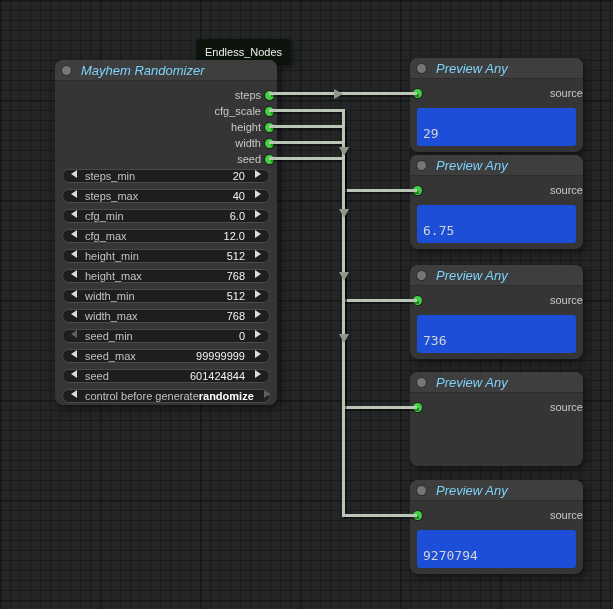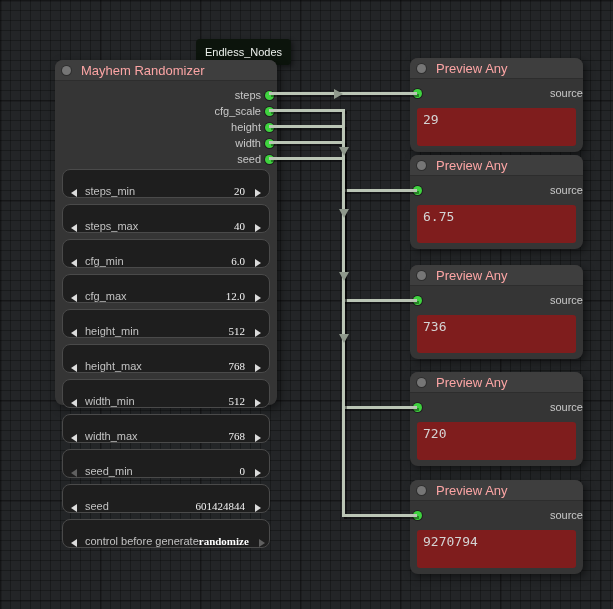--- a/index.html
+++ b/index.html
@@ -21,54 +21,54 @@
   .node-header{
     height:21px;background:#3e3e3e;border-radius:8px 8px 0 0;
     display:flex;align-items:center;border-bottom:1px solid #2d2d2d;
     box-sizing:border-box;cursor:default;
   }
   .collapse-dot{
     width:9px;height:9px;border-radius:50%;background:#767676;
     margin-left:7px;flex:0 0 auto;box-shadow:0 0 0 1px rgba(0,0,0,.25);
   }
   .node-title{
-    color:#fca5a5;font-size:13px;margin-left:10px;white-space:nowrap;
+    color:#7dd3fc;font-size:13px;margin-left:10px;white-space:nowrap;font-style:italic;
   }
   .port-row{
     position:relative;height:16px;display:flex;align-items:center;
   }
   .port-label{color:#c8c8c8;font-size:11px;}
   .out-row{justify-content:flex-end;padding-right:16px;}
   .in-row{justify-content:flex-end;padding-left:17px;}
   .port-dot{
     position:absolute;width:9px;height:9px;border-radius:50%;
     background:#3fd33f;top:50%;margin-top:-4.5px;
     box-shadow:0 0 0 1px rgba(0,0,0,.4);
   }
   .out-row .port-dot{right:3px;}
   .in-row .port-dot{left:3px;}
   .widget-stack{position:absolute;left:7px;right:7px;top:109px;}
   .widget-row{
-    height:29px;margin-bottom:6px;background:#1e1e1e;
+    height:14px;margin-bottom:6px;background:#1e1e1e;
     border:1px solid #4a4a4a;border-radius:8px;
-    display:flex;align-items:flex-end;box-sizing:border-box;
+    display:flex;align-items:flex-start;box-sizing:border-box;
     padding:0 8px;cursor:default;
   }
   .arrow{width:0;height:0;flex:0 0 auto;}
   .arrow-left{border-top:4px solid transparent;border-bottom:4px solid transparent;border-right:6px solid #dcdcdc;}
   .arrow-right{border-top:4px solid transparent;border-bottom:4px solid transparent;border-left:6px solid #dcdcdc;}
   .arrow.dim{opacity:.35;}
   .widget-label{color:#c2c2c2;font-size:11px;margin-left:8px;white-space:nowrap;}
-  .widget-value{color:#f2f2f2;font-size:11px;margin-left:auto;margin-right:10px;white-space:nowrap;font-family:Liberation Serif, serif;}
+  .widget-value{color:#f2f2f2;font-size:11px;margin-left:auto;margin-right:10px;white-space:nowrap;}
   .widget-value.bold{font-weight:bold;color:#ffffff;}
   .preview-node{left:410px;width:173px;height:94px;}
   .preview-box{
     position:absolute;left:7px;right:7px;top:50px;height:38px;
-    background:#7f1d1d;border-radius:3px;box-sizing:border-box;
-    padding:4px 6px;color:#d4d4d4;font-size:13px;
+    background:#1d4ed8;border-radius:3px;box-sizing:border-box;
+    padding:18px 6px;color:#d4d4d4;font-size:13px;
     font-family:"DejaVu Sans Mono","Liberation Mono",monospace;
     overflow:hidden;cursor:text;
   }
   .badge{
     position:absolute;left:196px;top:39px;height:18px;
     background:#0c140c;border-radius:4px;display:flex;align-items:center;
     padding:4px 9px;color:#eef2ee;font-size:11px;
     box-shadow:2px 2px 5px rgba(0,0,0,.45);
   }
   .wire{position:absolute;background:#bac5b5;box-shadow:2px 2px 0 rgba(0,0,0,.38);z-index:3;}
@@ -186,20 +186,26 @@
       <span class="arrow arrow-right"></span>
     </div>
     <div class="widget-row">
       <span class="arrow arrow-left dim"></span>
       <span class="widget-label">seed_min</span>
       <span class="widget-value">0</span>
       <span class="arrow arrow-right"></span>
     </div>
     <div class="widget-row">
       <span class="arrow arrow-left"></span>
+      <span class="widget-label">seed_max</span>
+      <span class="widget-value">99999999</span>
+      <span class="arrow arrow-right"></span>
+    </div>
+    <div class="widget-row">
+      <span class="arrow arrow-left"></span>
       <span class="widget-label">seed</span>
       <span class="widget-value">601424844</span>
       <span class="arrow arrow-right"></span>
     </div>
     <div class="widget-row">
       <span class="arrow arrow-left"></span>
       <span class="widget-label">control before generate</span>
       <span class="widget-value bold">randomize</span>
       <span class="arrow arrow-right dim"></span>
     </div>
@@ -244,21 +250,20 @@
 
 <div class="node preview-node" style="top:372px;z-index:2;">
   <div class="node-header">
     <span class="collapse-dot"></span>
     <span class="node-title">Preview Any</span>
   </div>
   <div class="port-row in-row" style="margin-top:6px;">
     <span class="port-dot"></span>
     <span class="port-label">source</span>
   </div>
-  <div class="preview-box">720</div>
 </div>
 
 <div class="node preview-node" style="top:480px;z-index:2;">
   <div class="node-header">
     <span class="collapse-dot"></span>
     <span class="node-title">Preview Any</span>
   </div>
   <div class="port-row in-row" style="margin-top:6px;">
     <span class="port-dot"></span>
     <span class="port-label">source</span>

